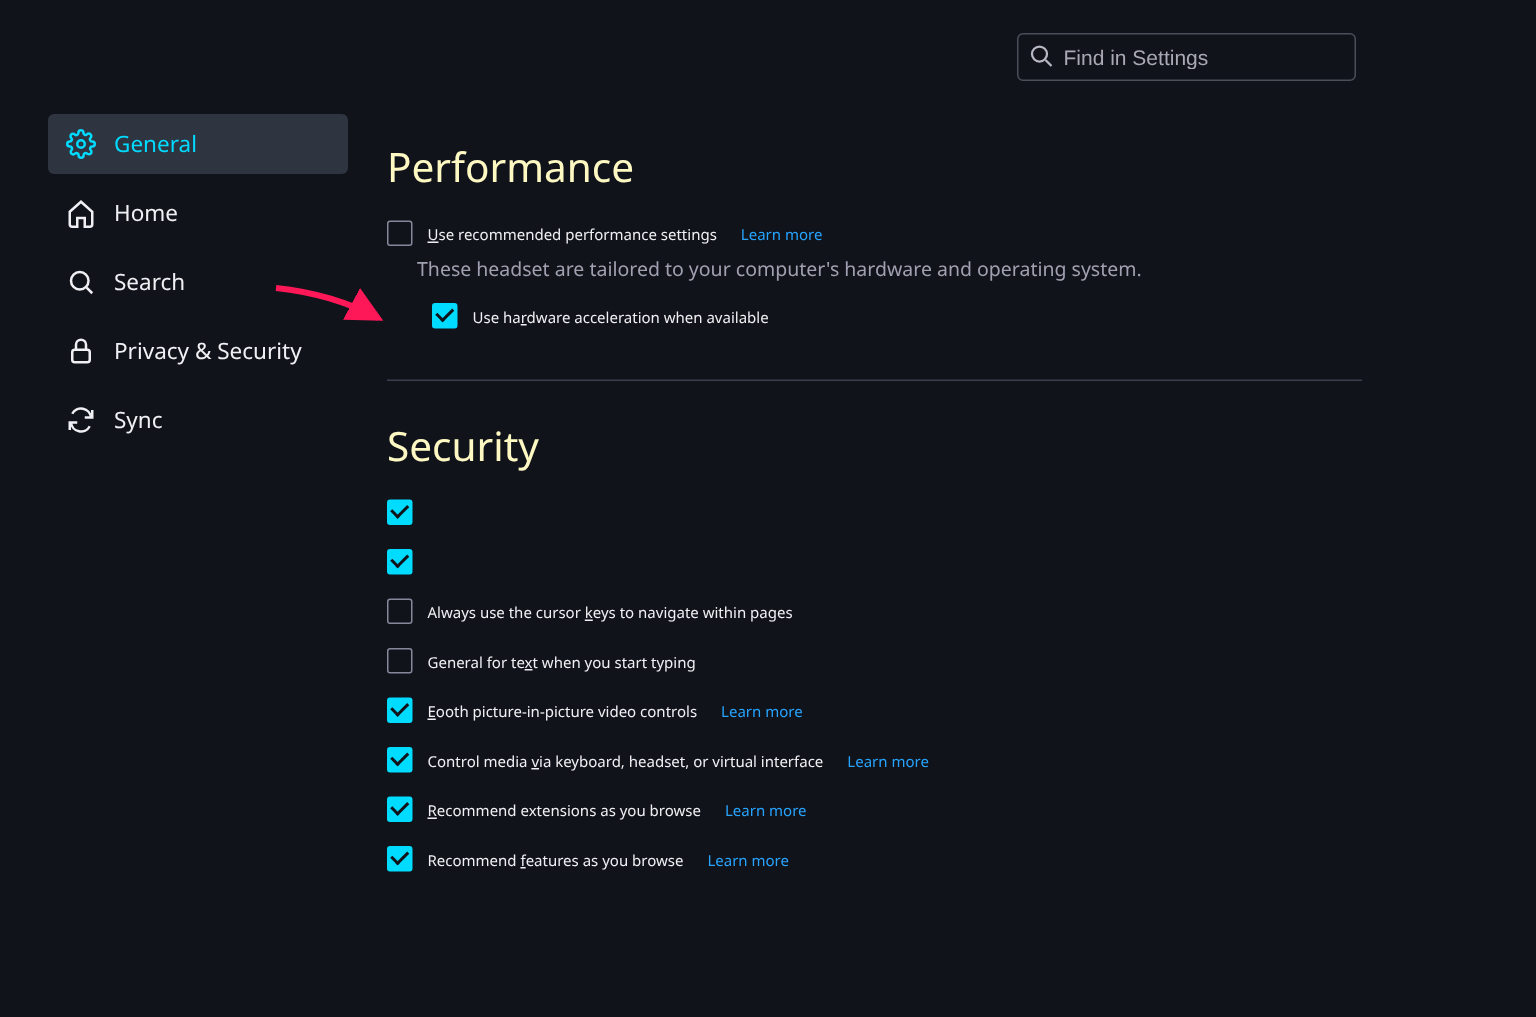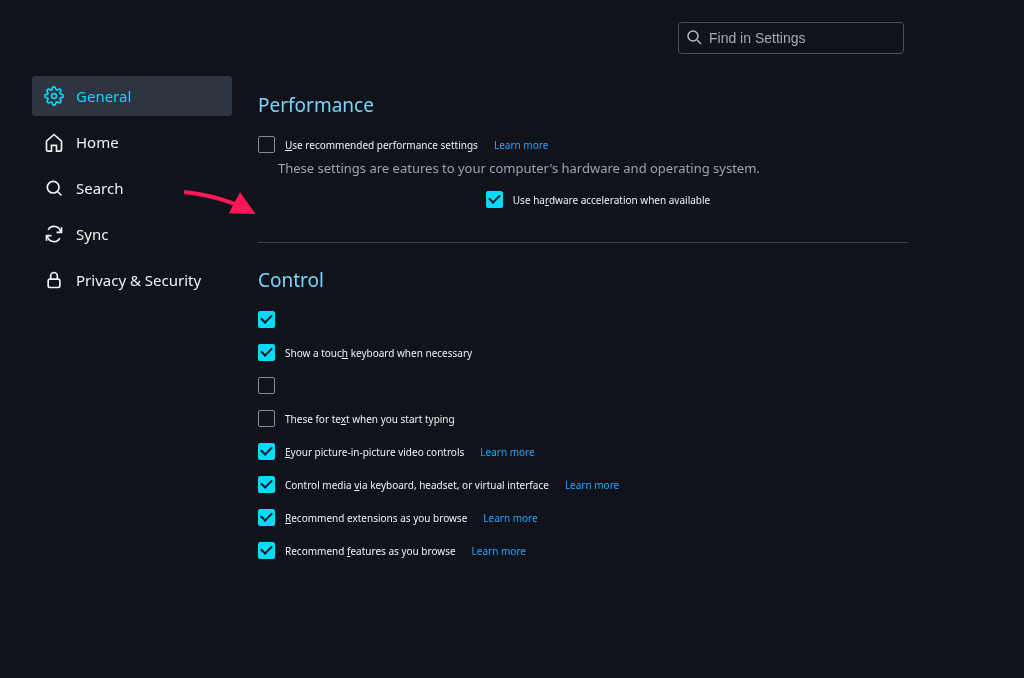--- a/index.html
+++ b/index.html
@@ -15,23 +15,23 @@
 
   
   .sidebar { position: absolute; left: 32px; top: 76px; width: 200px; }
   .nav-item { display: flex; align-items: center; gap: 12px; height: 40px; padding: 1px 12px; border-radius: 4px; cursor: pointer; margin-bottom: 6px; color: #f0f0f4; font-size: 15px; }
   .nav-item.active { background: #2f3441; color: #00dcff; }
   .nav-item .icn { width: 20px; height: 20px; display: flex; align-items: center; justify-content: center; }
   .nav-item .icn svg { stroke: currentColor; fill: none; }
 
   
   .main { position: absolute; left: 258px; top: 92px; width: 650px; }
-  h2.section { font-size: 19px; font-weight: 400; color: #7dd3fc; margin-bottom: 18px; }
+  h2.section { font-size: 27px; font-weight: 400; color: #fef9c3; margin-bottom: 18px; }
   .row { display: flex; align-items: center; gap: 10px; margin-bottom: 16px; }
-  .row.indent { margin-left: 30px; justify-content: center; }
+  .row.indent { margin-left: 30px; }
   .cb { width: 17px; height: 17px; border: 1.5px solid #88889c; border-radius: 2px; flex-shrink: 0; position: relative; cursor: pointer; }
   .cb.checked { background: #00dcff; border-color: #00dcff; }
   .cb.checked::after { content: ""; position: absolute; left: 4px; top: 0px; width: 5px; height: 9px; border: solid #10131a; border-width: 0 2.5px 2.5px 0; transform: rotate(45deg); }
   .lbl { color: #f0f0f4; font-size: 10px; }
   .lbl u { text-decoration: underline; text-decoration-thickness: 1px; }
   .link { color: #27a4ff; font-size: 10px; cursor: pointer; margin-left: 6px; }
   .desc { color: #a0a0b0; font-size: 13px; margin-left: 20px; margin-top: -10px; margin-bottom: 14px; }
   hr.div { border: none; border-top: 1px solid #3a3f4c; margin: 34px 0 24px 0; }
 
   
@@ -75,36 +75,36 @@
         <svg viewBox="0 0 24 24" stroke-width="2">
             <circle cx="11" cy="11" r="7"></circle>
             <line x1="21" y1="21" x2="16.5" y2="16.5"></line>
           </svg>
       </span>
       <span>Search</span>
     </div>
     <div class="nav-item">
       <span class="icn">
         <svg viewBox="0 0 24 24" stroke-width="2">
+            <rect x="5" y="11" width="14" height="10" rx="2"></rect>
+            <path d="M8 11V7a4 4 0 0 1 8 0v4"></path>
+          </svg>
+      </span>
+      <span>Privacy &amp; Security</span>
+    </div>
+    <div class="nav-item">
+      <span class="icn">
+        <svg viewBox="0 0 24 24" stroke-width="2">
             <path d="M21 4v6h-6"></path>
             <path d="M3 20v-6h6"></path>
             <path d="M20 10A8 8 0 0 0 5 7"></path>
             <path d="M4 14a8 8 0 0 0 15 3"></path>
           </svg>
       </span>
       <span>Sync</span>
-    </div>
-    <div class="nav-item">
-      <span class="icn">
-        <svg viewBox="0 0 24 24" stroke-width="2">
-            <rect x="5" y="11" width="14" height="10" rx="2"></rect>
-            <path d="M8 11V7a4 4 0 0 1 8 0v4"></path>
-          </svg>
-      </span>
-      <span>Privacy &amp; Security</span>
     </div>
   </nav>
 
   <div class="arrow">
     <svg viewBox="0 0 76 30">
       <defs>
         <marker id="ah" markerWidth="6" markerHeight="6" refX="5" refY="3" orient="auto">
           <path d="M0,0 L6,3 L0,6 Z" fill="#ff1858"></path>
         </marker>
       </defs>
@@ -114,48 +114,48 @@
 
   <div class="main">
 
     <h2 class="section">Performance</h2>
 
     <div class="row">
       <span class="cb"></span>
       <span class="lbl"><u>U</u><span>se recommended performance settings</span></span>
       <a class="link">Learn more</a>
     </div>
-    <div class="desc">These settings are eatures to your computer's hardware and operating system.</div>
+    <div class="desc">These headset are tailored to your computer's hardware and operating system.</div>
     <div class="row indent">
       <span class="cb checked"></span>
       <span class="lbl"><span>Use ha</span><u>r</u><span>dware acceleration when available</span></span>
     </div>
 
     <hr class="div">
 
-    <h2 class="section">Control</h2>
+    <h2 class="section">Security</h2>
 
     <div id="browsing-list">
         <div class="row">
           <span class="cb checked"></span>
         </div>
         <div class="row">
           <span class="cb checked"></span>
-          <span class="lbl"><span>Show a touc</span><u>h</u><span> keyboard when necessary</span></span>
         </div>
         <div class="row">
           <span class="cb"></span>
+          <span class="lbl"><span>Always use the cursor </span><u>k</u><span>eys to navigate within pages</span></span>
         </div>
         <div class="row">
           <span class="cb"></span>
-          <span class="lbl"><span>These for te</span><u>x</u><span>t when you start typing</span></span>
+          <span class="lbl"><span>General for te</span><u>x</u><span>t when you start typing</span></span>
         </div>
         <div class="row">
           <span class="cb checked"></span>
-          <span class="lbl"><span></span><u>E</u><span>your picture-in-picture video controls</span></span>
+          <span class="lbl"><span></span><u>E</u><span>ooth picture-in-picture video controls</span></span>
           <a class="link">Learn more</a>
         </div>
         <div class="row">
           <span class="cb checked"></span>
           <span class="lbl"><span>Control media </span><u>v</u><span>ia keyboard, headset, or virtual interface</span></span>
           <a class="link">Learn more</a>
         </div>
         <div class="row">
           <span class="cb checked"></span>
           <span class="lbl"><span></span><u>R</u><span>ecommend extensions as you browse</span></span>

